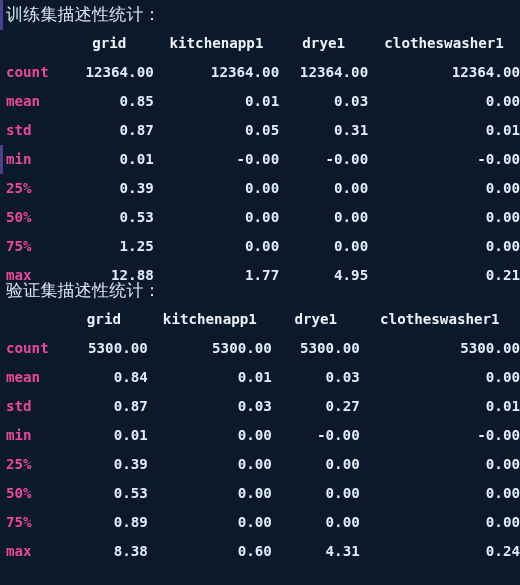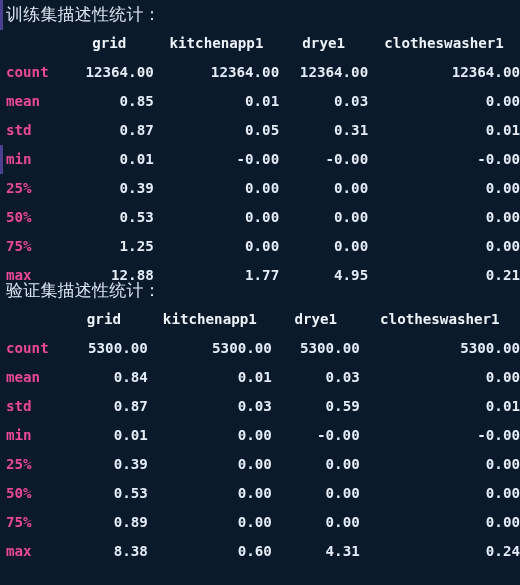--- a/index.html
+++ b/index.html
@@ -205,21 +205,21 @@
           <td class="rowhdr">mean</td>
           <td class="val pad-right">0.84</td>
           <td class="val pad-right">0.01</td>
           <td class="val pad-right">0.03</td>
           <td class="val pad-right">0.00</td>
         </tr>
         <tr>
           <td class="rowhdr">std</td>
           <td class="val pad-right">0.87</td>
           <td class="val pad-right">0.03</td>
-          <td class="val pad-right">0.59</td>
+          <td class="val pad-right">0.27</td>
           <td class="val pad-right">0.01</td>
         </tr>
         <tr>
           <td class="rowhdr">min</td>
           <td class="val pad-right">0.01</td>
           <td class="val pad-right">0.00</td>
           <td class="val pad-right">-0.00</td>
           <td class="val pad-right">-0.00</td>
         </tr>
         <tr>

